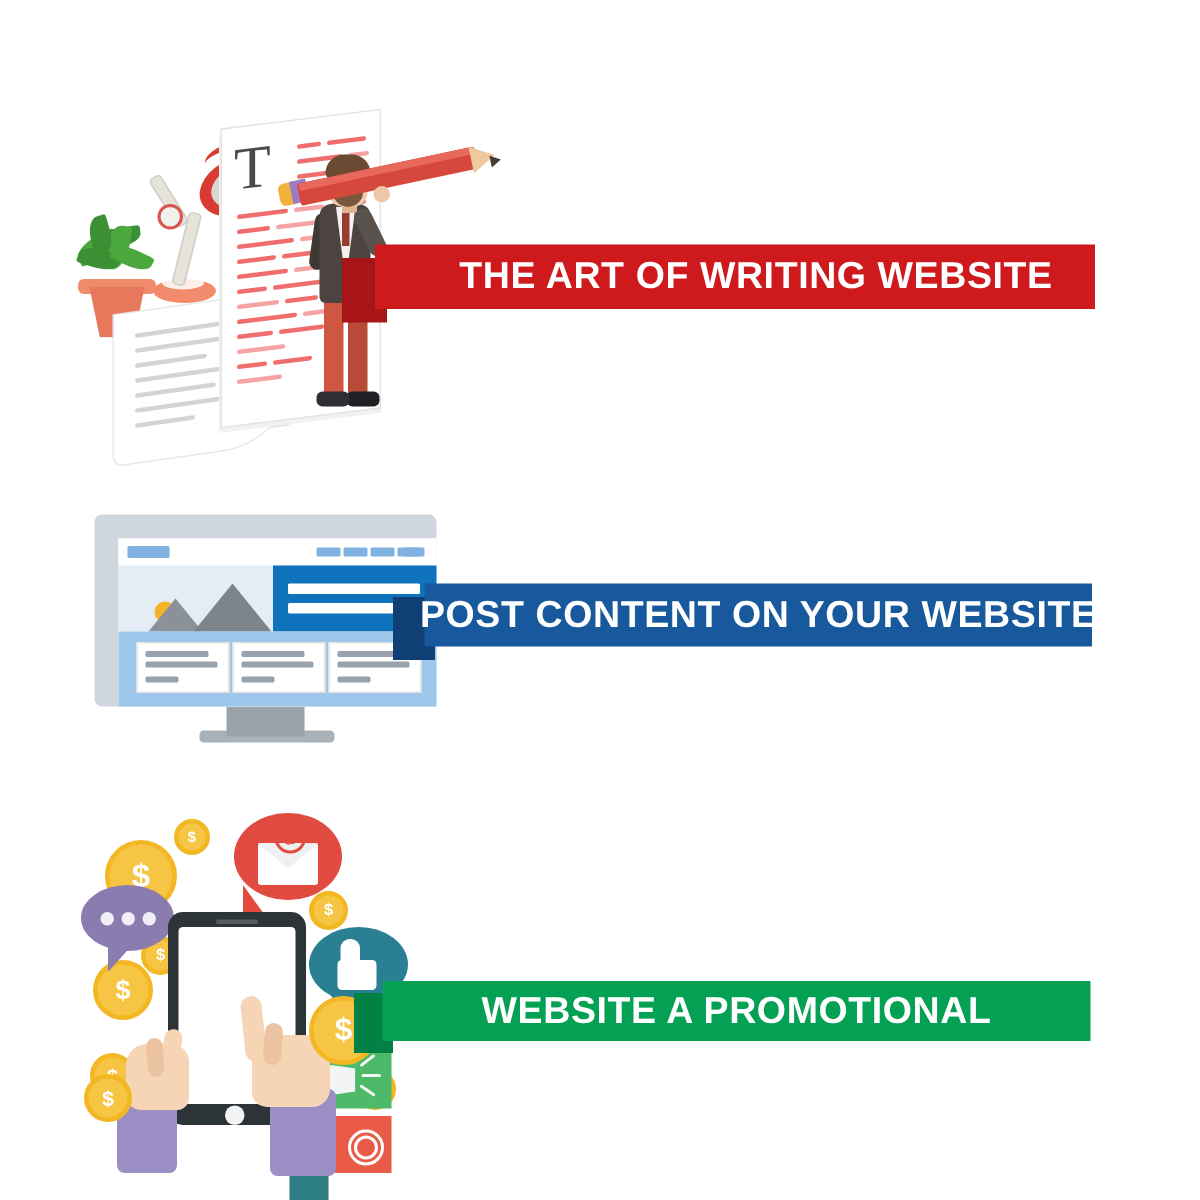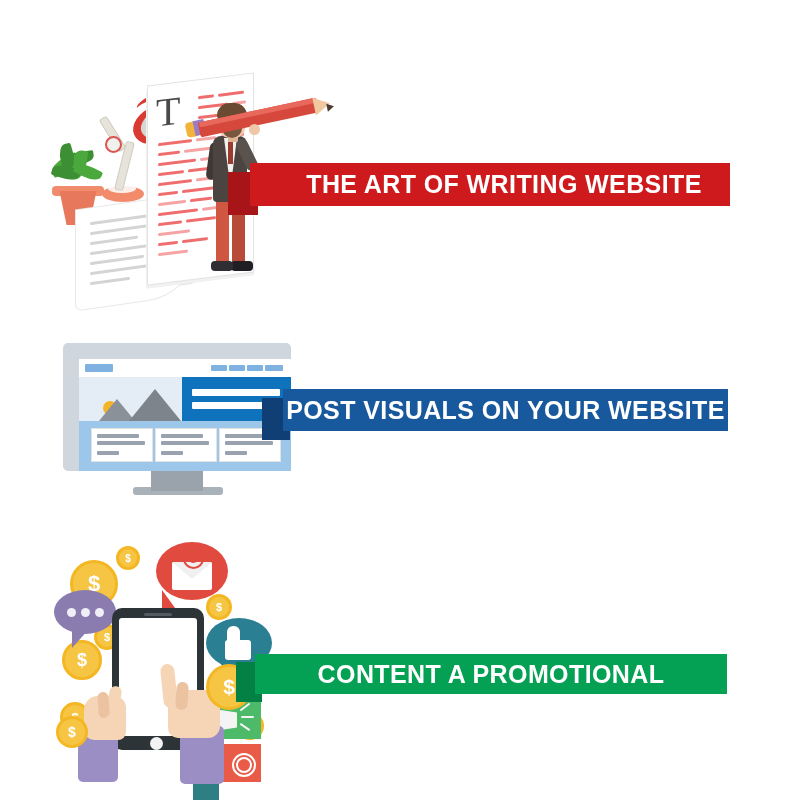--- a/index.html
+++ b/index.html
@@ -329,21 +329,21 @@
               <div class="wp-card-line" style="left:5px;top:22px;width:22px;"></div>
             </div>
           </div>
 
         </div>
       </div>
     </div>
 
     <div class="banner-tail" id="row2-tail"></div>
     <div class="banner" id="row2-banner">
-      <span class="label">POST VISUALS ON YOUR WEBSITE</span>
+      <span class="label">POST CONTENT ON YOUR WEBSITE</span>
     </div>
   </div>
 
   <div>
 
     <div id="illus3">
 
       <div class="coin" style="left:20px;top:20px;width:42px;height:42px;font-size:22px;">$</div>
       <div class="coin" style="left:12px;top:100px;width:34px;height:34px;font-size:18px;">$</div>
       <div class="coin" style="left:44px;top:84px;width:20px;height:20px;font-size:11px;">$</div>
@@ -407,17 +407,17 @@
         <div class="finger" style="left:112px;top:124px;width:14px;height:44px;transform:rotate(-6deg);"></div>
         <div class="finger sh" style="left:126px;top:142px;width:12px;height:28px;transform:rotate(4deg);"></div>
       </div>
 
       <div class="coin" style="left:156px;top:124px;width:40px;height:40px;font-size:21px;">$</div>
       <div class="coin" style="left:6px;top:176px;width:26px;height:26px;font-size:14px;">$</div>
     </div>
 
     <div class="banner-tail" id="row3-tail"></div>
     <div class="banner" id="row3-banner">
-      <span class="label">CONTENT A PROMOTIONAL</span>
+      <span class="label">WEBSITE A PROMOTIONAL</span>
     </div>
   </div>
 
 </div>
 
 </body></html>

